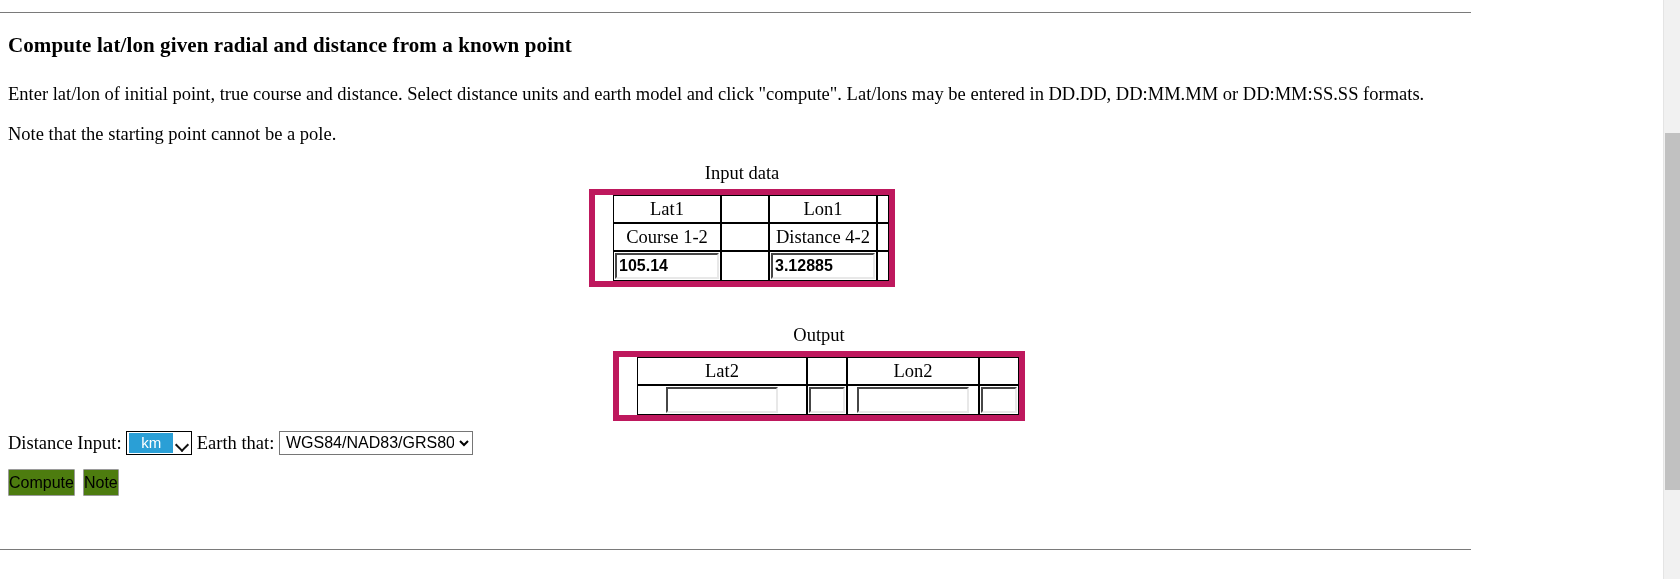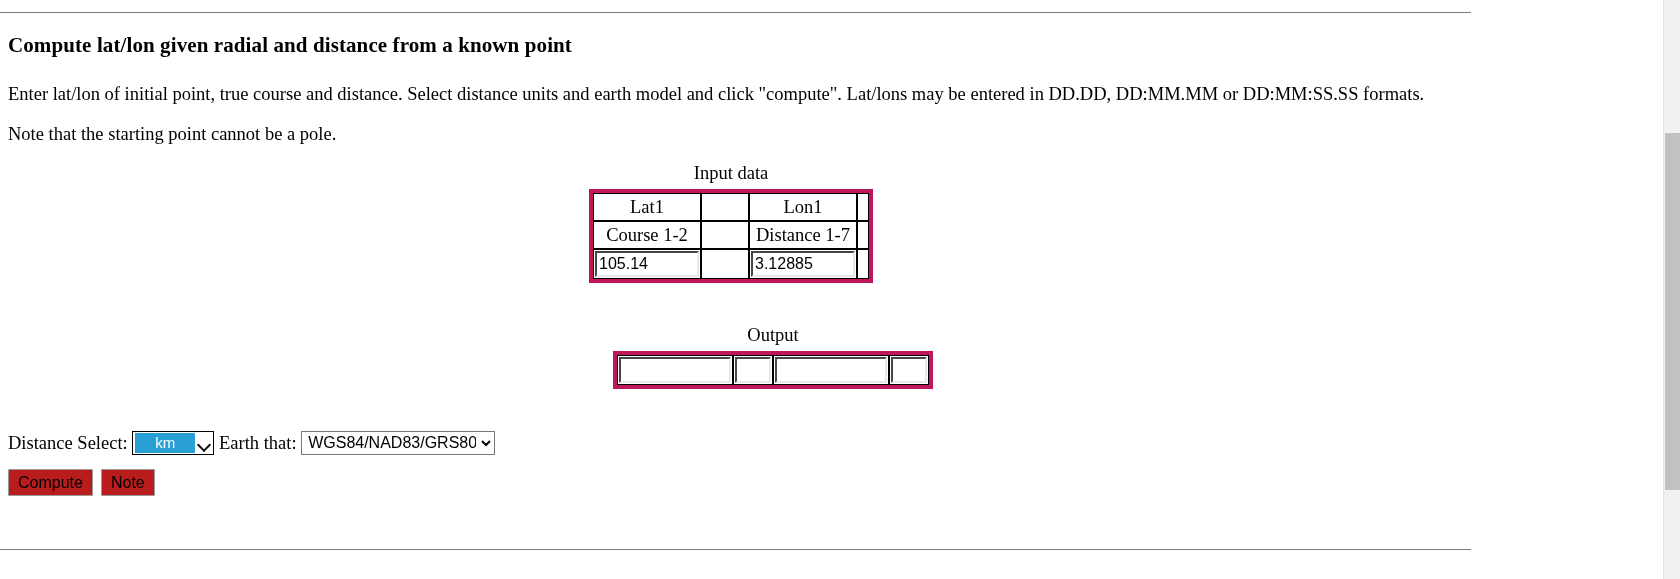--- a/index.html
+++ b/index.html
@@ -71,23 +71,24 @@
   .block-caption {
     font-size: 18.5px;
     line-height: 1.1;
     margin-bottom: 3px;
     white-space: nowrap;
   }
 
   table.grid {
     border-collapse: separate;
     border-spacing: 0;
-    border: 4px solid #be185d;
+    border: 6px solid #be185d;
     background: #ffffff;
     margin: 6px auto;
+    padding-left: 18px;
   }
   table.grid td {
     border: 1px solid #000;
     padding: 0;
     text-align: center;
     vertical-align: middle;
     font-size: 18.5px;
     background: #ffffff;
   }
   table.grid td.label {
@@ -114,21 +115,21 @@
     border-right-color: #e8e8e8;
     border-bottom-color: #e8e8e8;
     height: 20px;
     line-height: 20px;
     padding: 1px 2px;
     margin: 0;
     box-sizing: content-box;
     outline: none;
   }
   input.w-lat   { width: 96px; }
-  input.w-small { width: 96px; }
+  input.w-small { width: 96px; font-weight: bold; }
   input.w-out   { width: 104px; }
   input.w-outs  { width: 28px; }
   input.w-outl  { width: 104px; }
 
   
   select.sel {
     font-family: "Liberation Sans", "DejaVu Sans", sans-serif;
     font-size: 16px;
     color: #000;
     background: #ffffff;
@@ -153,21 +154,21 @@
     padding: 0;
   }
   .sel-focus .val {
     display: inline-block;
     background: #2a9fd6;
     color: #ffffff;
     font-family: "Liberation Sans", "DejaVu Sans", sans-serif;
     font-size: 15px;
     line-height: 20px;
     height: 20px;
-    padding: 0 20px;
+    padding: 0 12px;
     margin: 1px 0 1px 2px;
     vertical-align: top;
   }
   .sel-focus .arrow {
     display: inline-block;
     width: 18px;
     height: 22px;
     vertical-align: top;
     position: relative;
   }
@@ -200,24 +201,24 @@
 
   .buttons {
     position: absolute;
     left: 8px;
     top: 469px;
   }
   button.btn {
     font-family: "Liberation Sans", "DejaVu Sans", sans-serif;
     font-size: 16px;
     color: #000;
-    background: #b91c1c;
+    background: #4d7c0f;
     border: 1px solid #9a9a9a;
     border-radius: 1px;
-    padding: 3px 9px;
+    padding: 3px 0;
     margin-right: 4px;
     height: 27px;
     cursor: default;
   }
 
   
   .scrollbar {
     position: absolute;
     right: 0;
     top: 0;
@@ -254,61 +255,67 @@
       <tbody>
           <tr>
         <td class="label">Lat1</td>
         <td class="blank" style="width:46px;"></td>
         <td class="label">Lon1</td>
         <td class="blank" style="width:10px;"></td>
       </tr>
       <tr>
         <td class="label">Course 1-2</td>
         <td class="blank"></td>
-        <td class="label">Distance 1-7</td>
+        <td class="label">Distance 4-2</td>
         <td class="blank"></td>
       </tr>
       <tr>
         <td class="field">
           <input class="txt w-small" type="text" value="105.14" style="">
         </td>
         <td class="blank"></td>
         <td class="field">
           <input class="txt w-small" type="text" value="3.12885" style="">
         </td>
         <td class="blank"></td>
       </tr>
     </tbody>
       </table>
   </div>
 
   <div class="block" style="left:613px; top:325px;">
     <div class="block-caption">Output</div>
     <table class="grid">
       <tbody>
+          <tr>
+        <td class="label" style="width:156px;">Lat2</td>
+        <td class="blank" style="width:36px;"></td>
+        <td class="label" style="width:118px;">Lon2</td>
+        <td class="blank" style="width:36px;"></td>
+      </tr>
       <tr>
         <td class="field">
           <input class="txt w-out" type="text" value="" style="">
         </td>
         <td class="field">
           <input class="txt w-outs" type="text" value="" style="">
         </td>
         <td class="field">
           <input class="txt w-outl" type="text" value="" style="">
         </td>
         <td class="field">
           <input class="txt w-outs" type="text" value="" style="">
         </td>
       </tr>
     </tbody>
       </table>
   </div>
 
   <div class="controls">
-    <span class="lbl">Distance Select:</span>
+    <span class="lbl">Distance Input:</span>
     <span class="sel-focus"><span class="val">km</span><span class="arrow"></span></span>
     <span class="lbl">Earth that:</span>
     <select class="sel model">
       <option>WGS84/NAD83/GRS80</option>
     </select>
   </div>
 
   <div class="buttons">
     <button class="btn">Compute</button>
     <button class="btn">Note</button>

